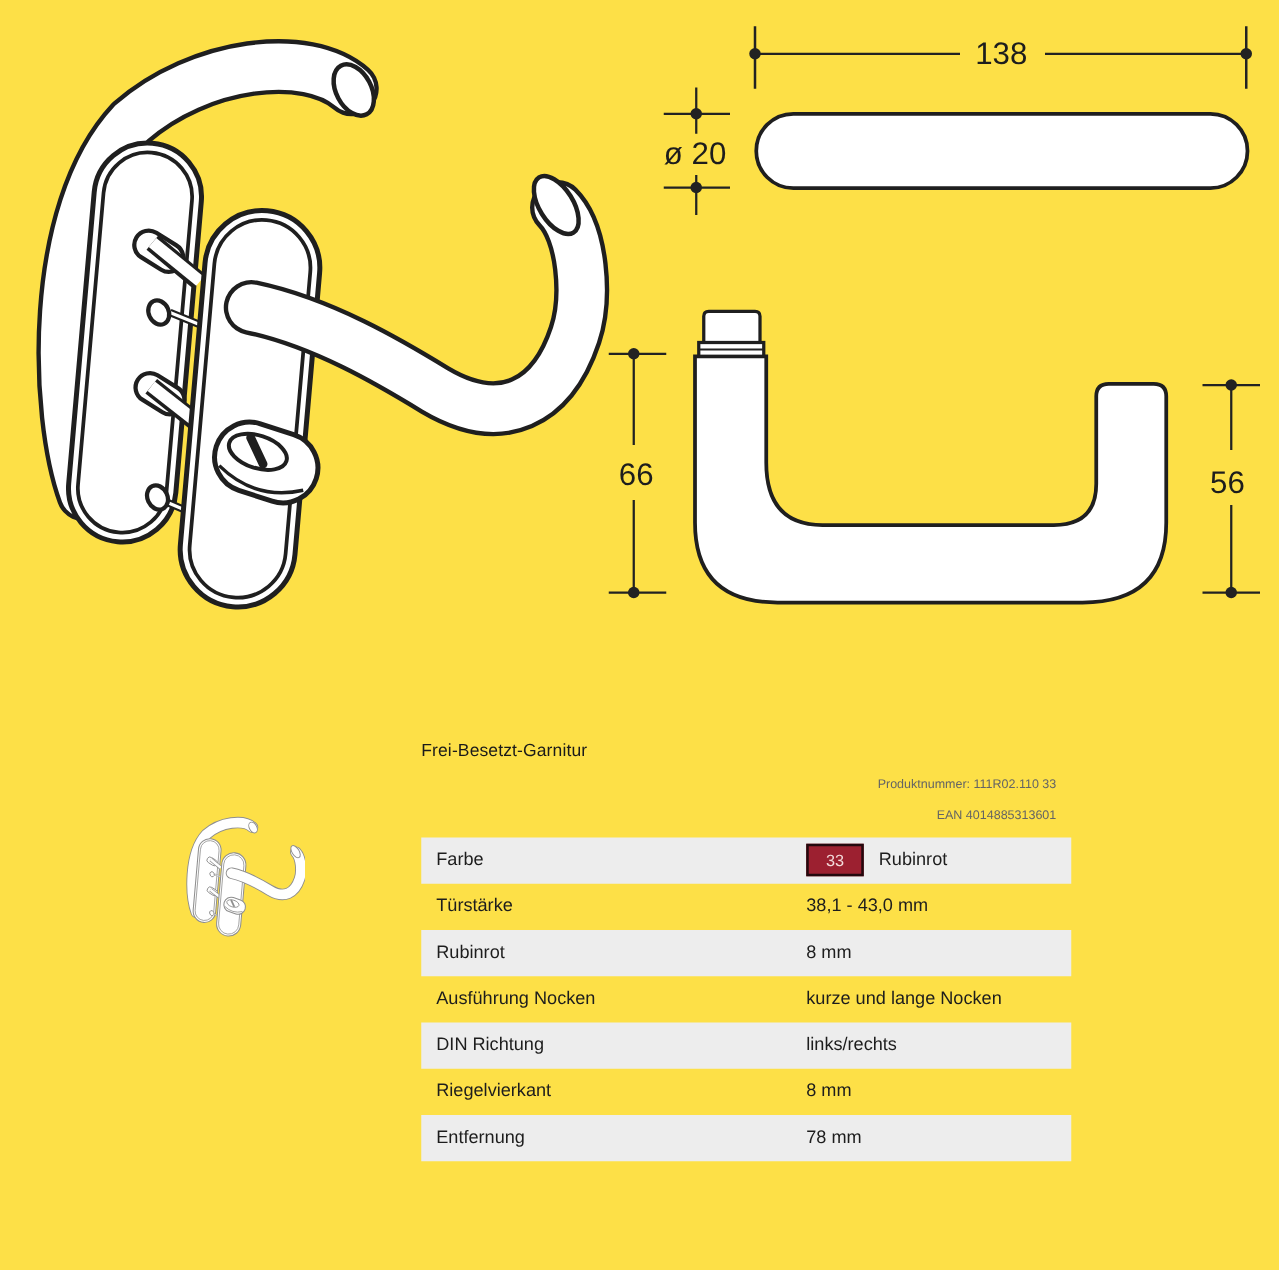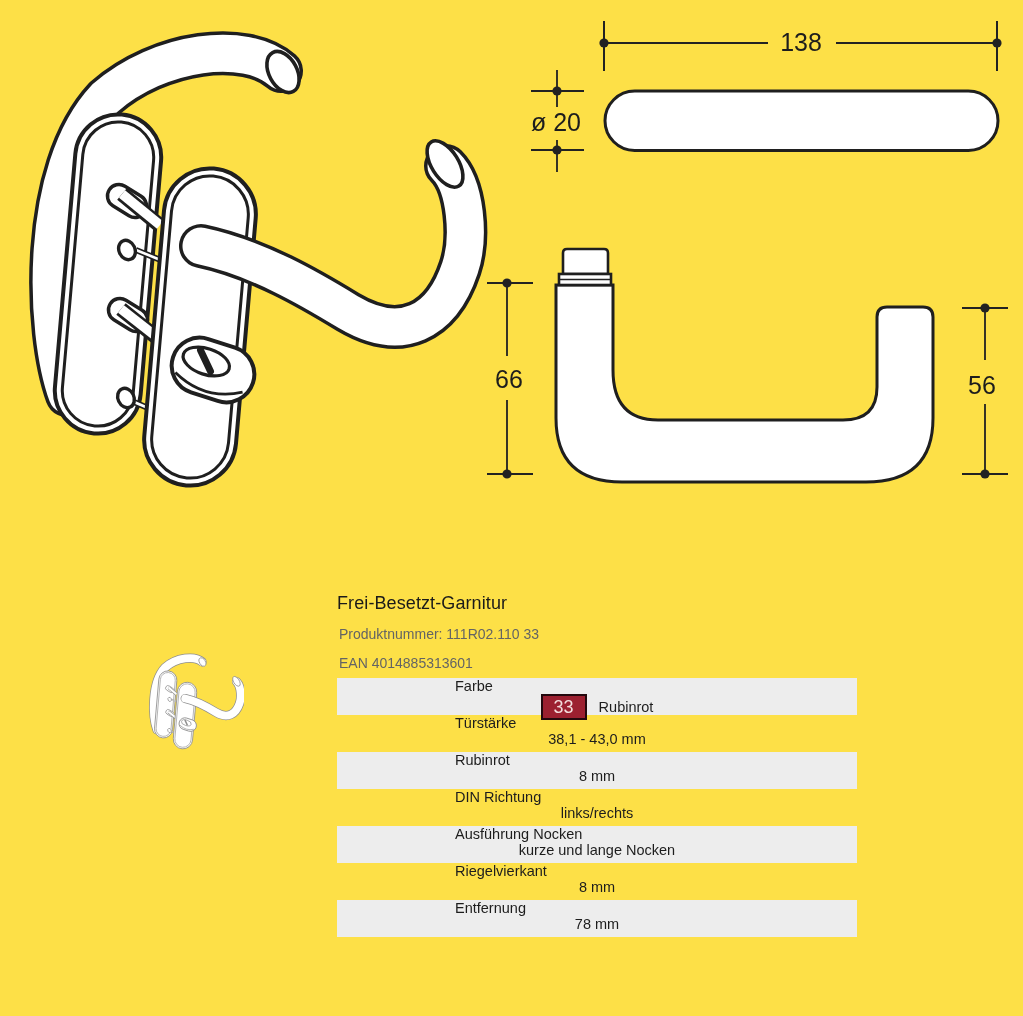--- a/index.html
+++ b/index.html
@@ -6,31 +6,31 @@
   body{font-family:"Liberation Sans", sans-serif; -webkit-font-smoothing:antialiased;}
   .canvas{position:relative;width:1023px;height:1016px;background:#fde047;overflow:hidden;}
 
   svg text{font-family:"Liberation Sans", sans-serif;}
 
   .main-drawings{position:absolute;left:0;top:0;}
   .iso-main{color:#1f1f1f;}
   .thumb{position:absolute;left:147px;top:649px;color:#8f8f8f;}
 
   .product{position:absolute;left:337px;top:592px;width:520px;}
-  .product-title{margin:0;font-size:18px;font-weight:500;color:#1a1a1a;line-height:1.25;letter-spacing:.1px;}
-  .product-sub{margin:2px;font-size:14px;color:#646464;line-height:1.1;}
+  .product-title{margin:0;font-size:14px;font-weight:500;color:#1a1a1a;line-height:1.25;letter-spacing:.1px;}
+  .product-sub{margin:12px;font-size:10px;color:#646464;line-height:1.1;text-align:right;}
   .sub-1{margin-top:12px;}
   .sub-2{margin-top:14px;}
   .spec-table{margin-top:7px;}
-  .spec-row{display:flex;align-items:center;height:37px;font-size:14.5px;color:#1d1d1d;flex-direction:column;}
+  .spec-row{display:flex;align-items:center;height:37px;font-size:14.5px;color:#1d1d1d;}
   .spec-row:nth-child(odd){background:#ededed;}
   .spec-label{width:296px;padding-left:12px;flex:none;}
   .spec-value{display:flex;align-items:center;gap:12px;}
   .color-badge{display:flex;align-items:center;justify-content:center;width:42px;height:22px;
-    border:2px solid #23080d;background:#9c2030;color:#f3dcdc;font-size:18px;flex:none;}
+    border:2px solid #23080d;background:#9c2030;color:#f3dcdc;font-size:13px;flex:none;}
 </style>
 </head>
 <body>
 
 <div class="canvas">
 
   <svg class="main-drawings" width="1023" height="560" viewBox="0 0 1023 560">
     <defs>
       <symbol id="iso-handle" viewBox="0 0 460 500" overflow="visible">
 
@@ -147,29 +147,29 @@
           <span>38,1 - 43,0 mm</span>
         </div>
       </div>
       <div class="spec-row">
         <div class="spec-label">Rubinrot</div>
         <div class="spec-value">
           <span>8 mm</span>
         </div>
       </div>
       <div class="spec-row">
+        <div class="spec-label">Ausführung Nocken</div>
+        <div class="spec-value">
+          <span>kurze und lange Nocken</span>
+        </div>
+      </div>
+      <div class="spec-row">
         <div class="spec-label">DIN Richtung</div>
         <div class="spec-value">
           <span>links/rechts</span>
-        </div>
-      </div>
-      <div class="spec-row">
-        <div class="spec-label">Ausführung Nocken</div>
-        <div class="spec-value">
-          <span>kurze und lange Nocken</span>
         </div>
       </div>
       <div class="spec-row">
         <div class="spec-label">Riegelvierkant</div>
         <div class="spec-value">
           <span>8 mm</span>
         </div>
       </div>
       <div class="spec-row">
         <div class="spec-label">Entfernung</div>

